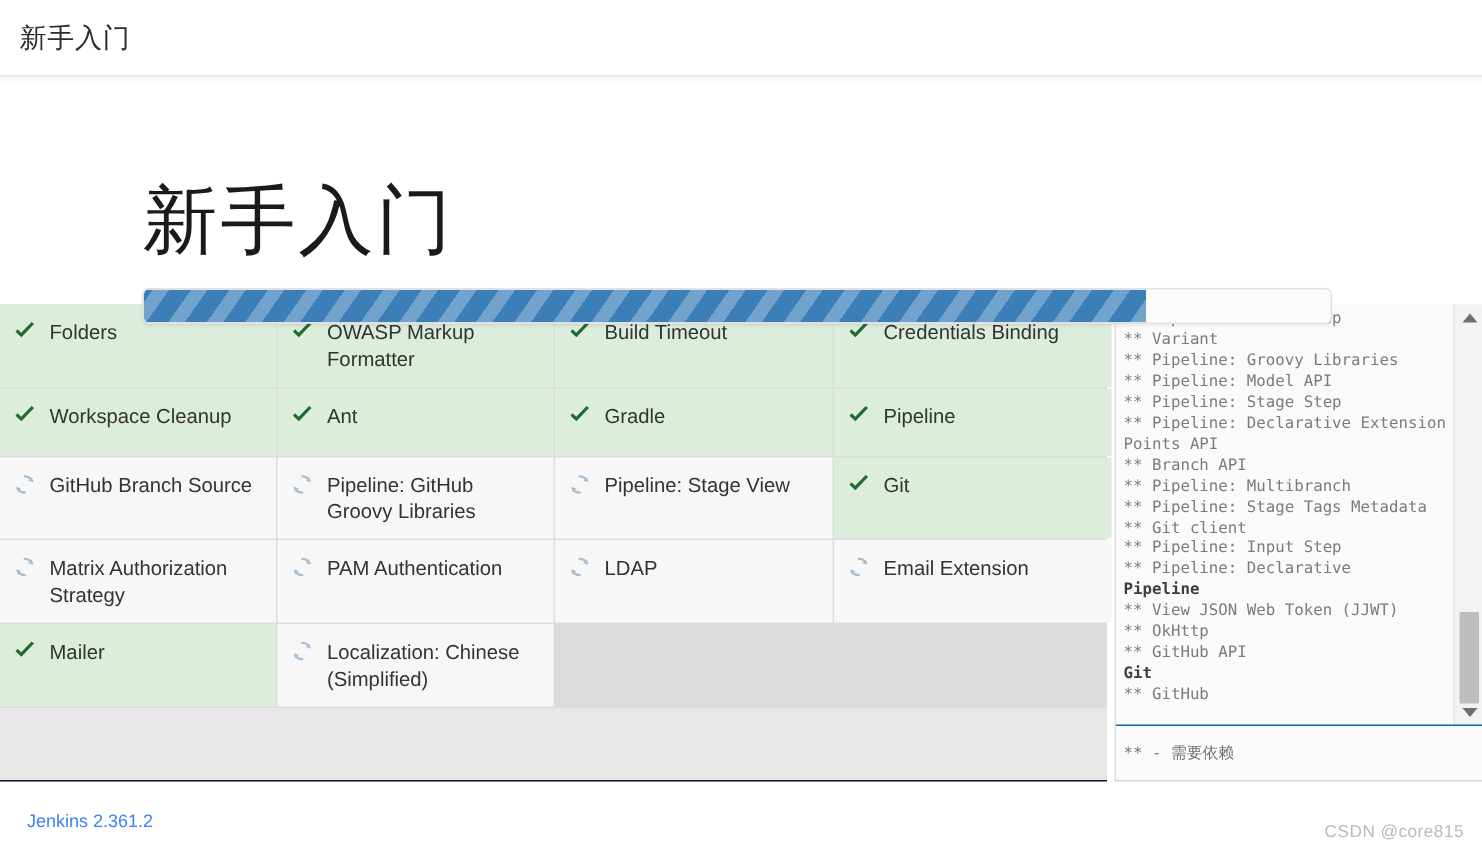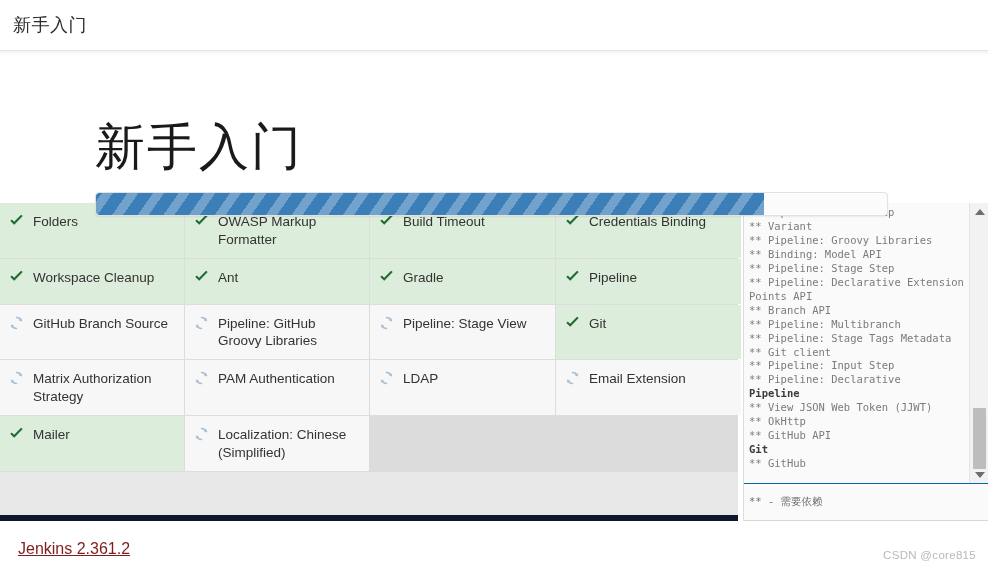--- a/index.html
+++ b/index.html
@@ -53,21 +53,21 @@
       rgba(0,0,0,0) 9px,
       rgba(0,0,0,0) 21px
     );
     border-radius: 3px 0 0 3px;
   }
 
   
   .grid-wrap {
     position: absolute; left: 0; top: 203px; width: 738px; height: 318px;
     background: #e7e7e7;
-    border-bottom: 6px solid #0f172a;
+    border-bottom: 1px solid #0f172a;
   }
   .grid {
     position: absolute; left: 0; top: 0; width: 738px;
     display: grid;
     grid-template-columns: 184px 184px 185px 185px;
     background: #dcdcdc;
     gap: 1px;
     border-bottom: 1px solid #dcdcdc;
   }
   .cell {
@@ -144,21 +144,21 @@
     background: #bdbdbd; border-radius: 1px;
   }
 
   
   .footer {
     position: absolute; left: 0; top: 522px; width: 988px; height: 48px;
     background: #ffffff;
   }
   .footer-text {
     position: absolute; left: 18px; top: 18px;
-    font-size: 16px; color: #7f1d1d; text-decoration: underline;
+    font-size: 12px; color: #3b82f6;
   }
   .watermark {
     position: absolute; right: 12px; top: 27px;
     font-size: 11.5px; color: #b9b9b9; letter-spacing: .3px;
   }
 </style>
 </head>
 <body>
 
 <div id="root">
@@ -305,21 +305,21 @@
           <span class="label">Localization: Chinese (Simplified)</span>
         </div>
       </div>
   </div>
 
   <div class="logpanel">
     <div class="logscroll" id="log-lines">
         <div class="logline">** Pipeline: Build Step</div>
         <div class="logline">** Variant</div>
         <div class="logline">** Pipeline: Groovy Libraries</div>
-        <div class="logline">** Binding: Model API</div>
+        <div class="logline">** Pipeline: Model API</div>
         <div class="logline">** Pipeline: Stage Step</div>
         <div class="logline">** Pipeline: Declarative Extension Points API</div>
         <div class="logline">** Branch API</div>
         <div class="logline">** Pipeline: Multibranch</div>
         <div class="logline">** Pipeline: Stage Tags Metadata</div>
         <div class="logline">** Git client</div>
         <div class="logline">** Pipeline: Input Step</div>
         <div class="logline">** Pipeline: Declarative</div>
         <div class="logline dep">Pipeline</div>
         <div class="logline">** View JSON Web Token (JJWT)</div>

